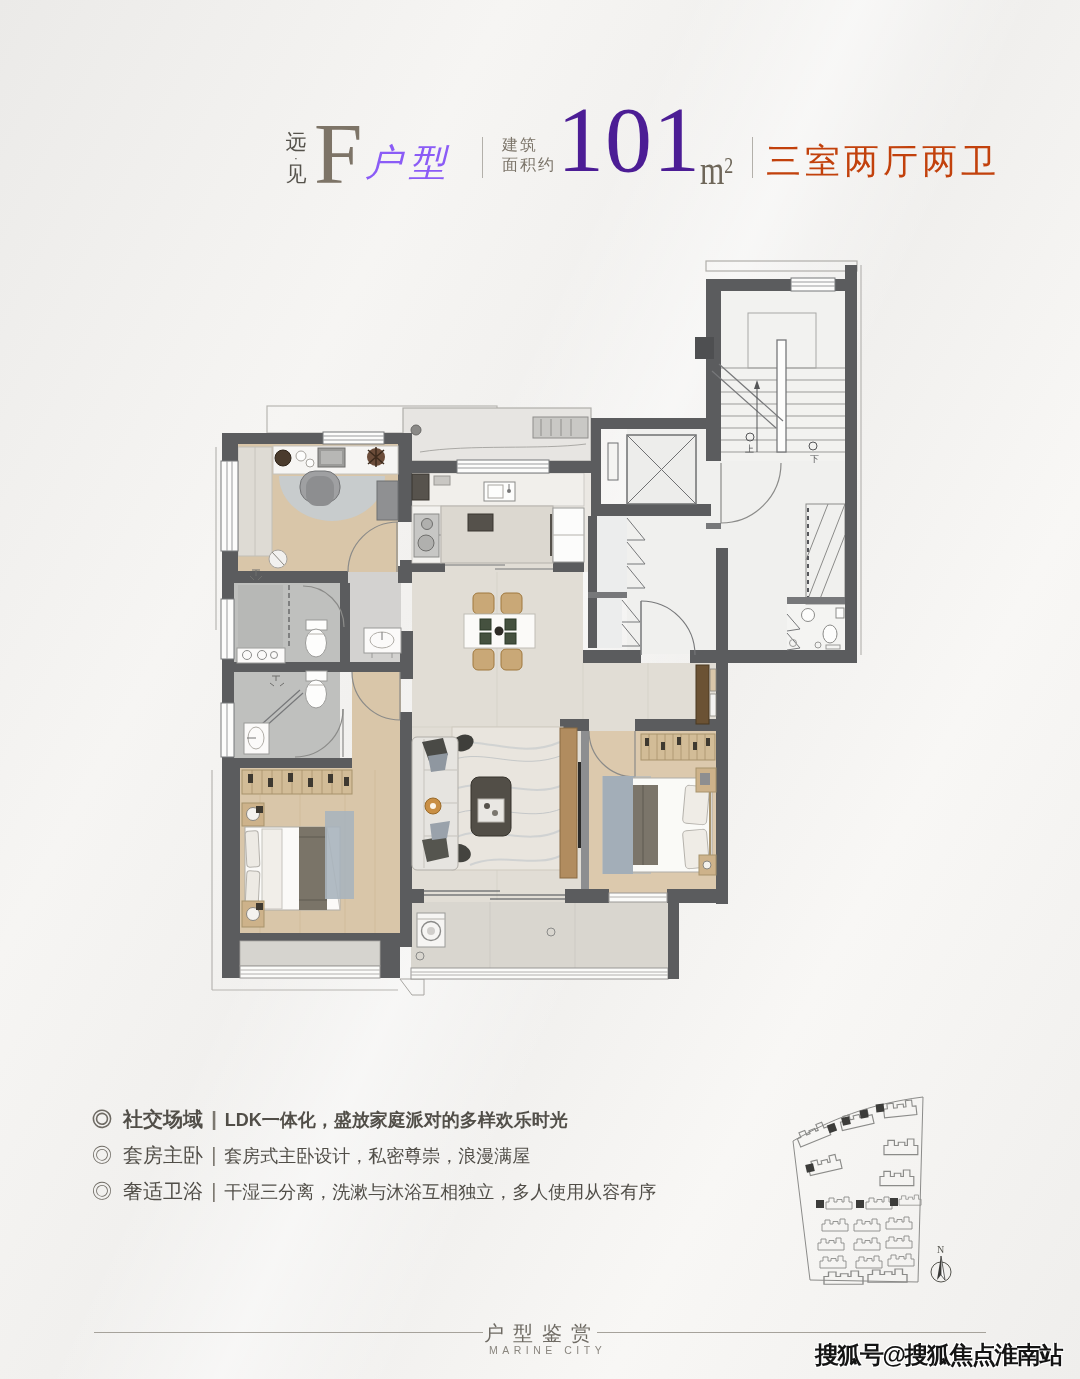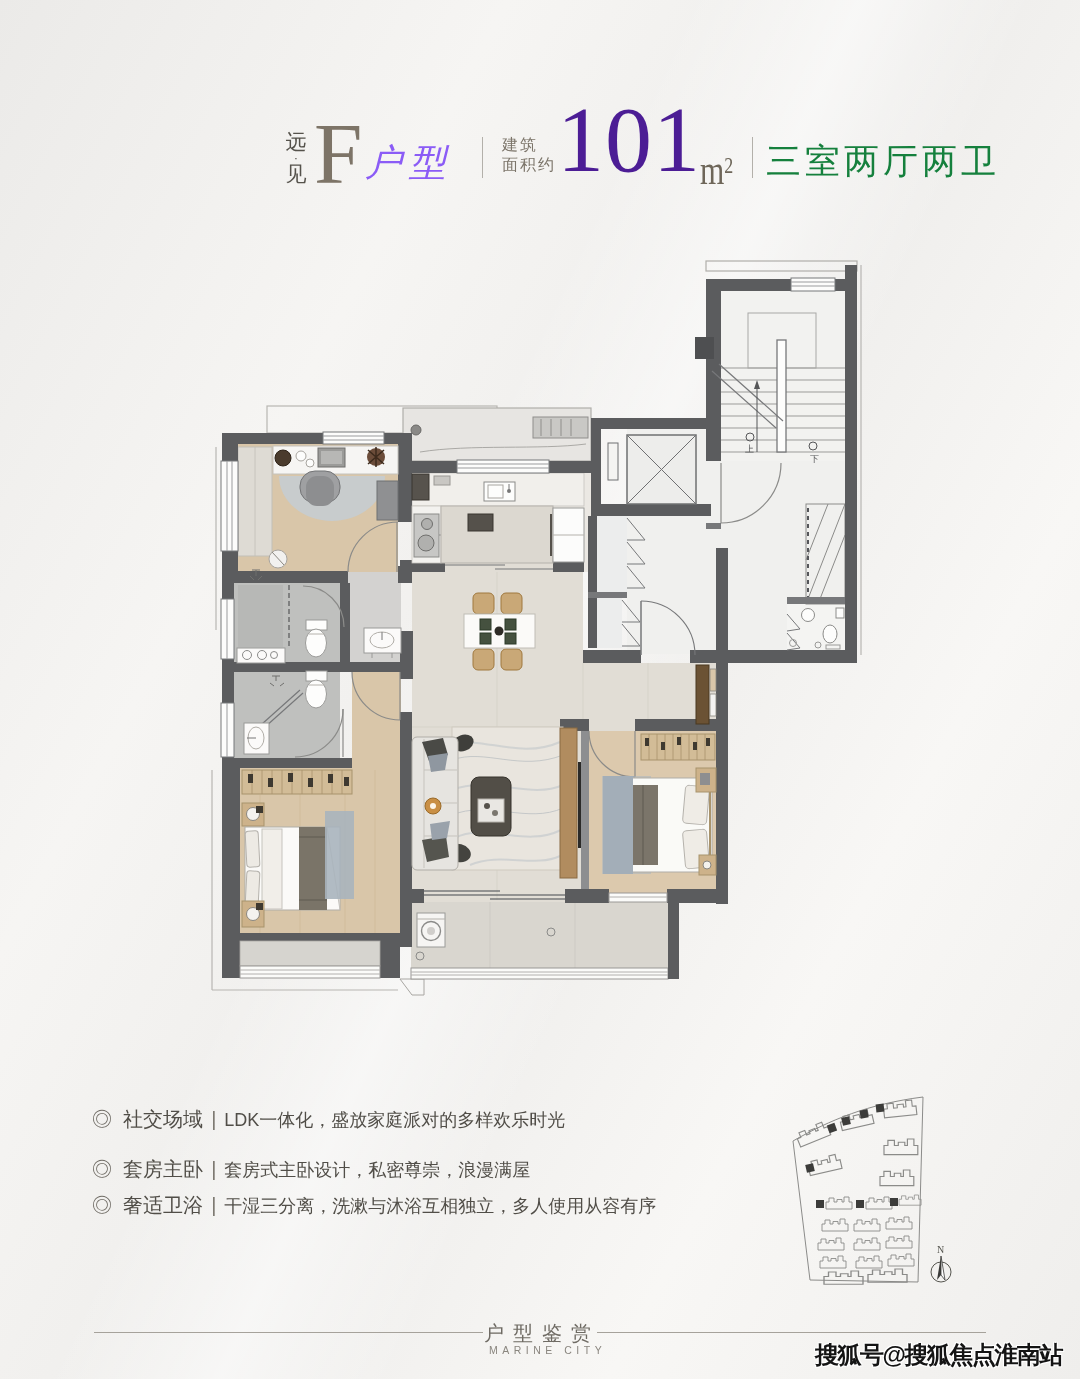--- a/index.html
+++ b/index.html
@@ -29,21 +29,21 @@
   <div class="abs" style="left:482px;top:137px;width:1px;height:41px;background:#b3b0aa;"></div>
 
   <div class="abs" style="left:502px;top:135px;font-size:16px;line-height:20px;letter-spacing:2px;color:#7c756a;">建筑<br>面积约</div>
 
   <div class="abs" style="left:557px;top:92px;font-family:'Liberation Serif',serif;font-size:94px;line-height:94px;letter-spacing:1px;color:#4c1d95;">101</div>
 
   <div class="abs" style="left:700px;top:146px;font-family:'Liberation Serif',serif;font-size:40px;line-height:40px;color:#6e6659;transform:scale(0.78,1);transform-origin:0 0;">m<span style="font-size:23px;vertical-align:11px;">2</span></div>
 
   <div class="abs" style="left:752px;top:137px;width:1px;height:41px;background:#b3b0aa;"></div>
 
-  <div class="abs" style="left:766px;top:143px;font-size:35px;line-height:35px;letter-spacing:4px;color:#15803d;">三室两厅两卫</div>
+  <div class="abs" style="left:766px;top:143px;font-size:35px;line-height:35px;letter-spacing:4px;color:#c2410c;">三室两厅两卫</div>
 </div>
 
 <svg class="abs" style="left:0;top:0;" width="1080" height="1379" viewBox="0 0 1080 1379">
 <g stroke-linecap="butt">
 
 <rect x="267" y="406" width="230" height="27" fill="none" stroke="#b8b6b2" stroke-width="1.2"></rect>
 
 <rect x="403" y="408" width="188" height="53" fill="#e7e5e2" stroke="#b0aeaa" stroke-width="1.2"></rect>
 
 <g>
@@ -711,21 +711,21 @@
 <polygon points="941,1256 937,1280 941,1275" fill="#3a3a38"></polygon>
 <polygon points="941,1256 945,1280 941,1275" fill="#ffffff" stroke="#3a3a38" stroke-width="0.8"></polygon>
 <text x="937" y="1253" font-size="10" fill="#55554f" font-family="Liberation Serif">N</text>
 </g>
 </g>
 </svg>
 
 <div class="abs" style="left:92px;top:1106px;font-size:20px;color:#514e48;">
 
 
-  <div style="height:21px;margin-bottom:29px;"><span style="color:#6e6a63;">◎</span>&nbsp; 社交场域<span style="color:#7b776f;padding:0 8px;">|</span><span style="font-size:18px;">LDK一体化，盛放家庭派对的多样欢乐时光</span></div>
+  <div style="height:21px;margin-bottom:15px;font-weight:bold;"><span style="color:#6e6a63;">◎</span>&nbsp; 社交场域<span style="color:#7b776f;padding:0 8px;">|</span><span style="font-size:18px;">LDK一体化，盛放家庭派对的多样欢乐时光</span></div>
 
   <div style="height:21px;margin-bottom:15px;"><span style="color:#6e6a63;">◎</span>&nbsp; 套房主卧<span style="color:#7b776f;padding:0 8px;">|</span><span style="font-size:18px;">套房式主卧设计，私密尊崇，浪漫满屋</span></div>
 
 
   <div style="height:21px;margin-bottom:15px;"><span style="color:#6e6a63;">◎</span>&nbsp; 奢适卫浴<span style="color:#7b776f;padding:0 8px;">|</span><span style="font-size:18px;">干湿三分离，洗漱与沐浴互相独立，多人使用从容有序</span></div>
 </div>
 
 <div class="abs" style="left:484px;top:1320px;color:#6f6b64;font-size:20px;letter-spacing:9px;">户型鉴赏</div>
 
 <div class="abs" style="left:489px;top:1344px;color:#8a867f;font-size:10.5px;letter-spacing:4.5px;">MARINE CITY</div>

